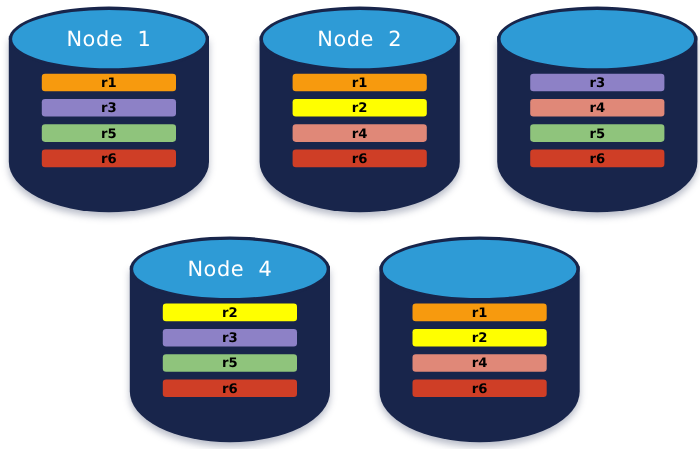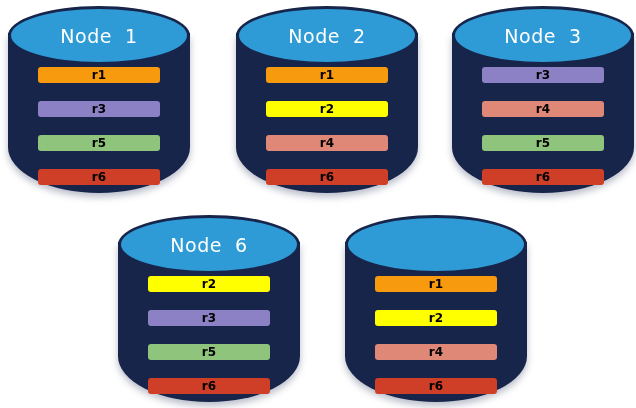--- a/index.html
+++ b/index.html
@@ -66,21 +66,21 @@
   }
   .replicas {
     position: absolute;
     left: 30px;
     top: 64px;
     width: 122px;
     z-index: 4;
   }
   .replica {
     height: 16px;
-    margin-bottom: 18px;
+    margin-bottom: 7px;
     border-radius: 3px;
     display: flex;
     align-items: center;
     justify-content: center;
     font-size: 12px;
     font-weight: bold;
     color: #000000;
     line-height: 1;
     user-select: none;
   }
@@ -114,33 +114,32 @@
       <div class="replica" style="background: rgb(247, 154, 14);">r1</div>
       <div class="replica" style="background: rgb(255, 255, 0);">r2</div>
       <div class="replica" style="background: rgb(224, 136, 120);">r4</div>
       <div class="replica" style="background: rgb(207, 62, 38);">r6</div>
     </div>
   </div>
 
   <div class="node" style="left:452px; top:3px;">
     <div class="cyl-body" style="background: rgb(24, 37, 75);"></div>
     <div class="cyl-top" style="background: rgb(46, 155, 214); border-color: rgb(24, 37, 75);"></div>
-    <div class="node-label">Node  3</div>
     <div class="replicas">
       <div class="replica" style="background: rgb(141, 129, 198);">r3</div>
       <div class="replica" style="background: rgb(224, 136, 120);">r4</div>
       <div class="replica" style="background: rgb(143, 196, 124);">r5</div>
       <div class="replica" style="background: rgb(207, 62, 38);">r6</div>
     </div>
   </div>
 
   <div class="node" style="left:118px; top:212px;">
     <div class="cyl-body" style="background: rgb(24, 37, 75);"></div>
     <div class="cyl-top" style="background: rgb(46, 155, 214); border-color: rgb(24, 37, 75);"></div>
-    <div class="node-label">Node  6</div>
+    <div class="node-label">Node  4</div>
     <div class="replicas">
       <div class="replica" style="background: rgb(255, 255, 0);">r2</div>
       <div class="replica" style="background: rgb(141, 129, 198);">r3</div>
       <div class="replica" style="background: rgb(143, 196, 124);">r5</div>
       <div class="replica" style="background: rgb(207, 62, 38);">r6</div>
     </div>
   </div>
 
   <div class="node" style="left:345px; top:212px;">
     <div class="cyl-body" style="background: rgb(24, 37, 75);"></div>

